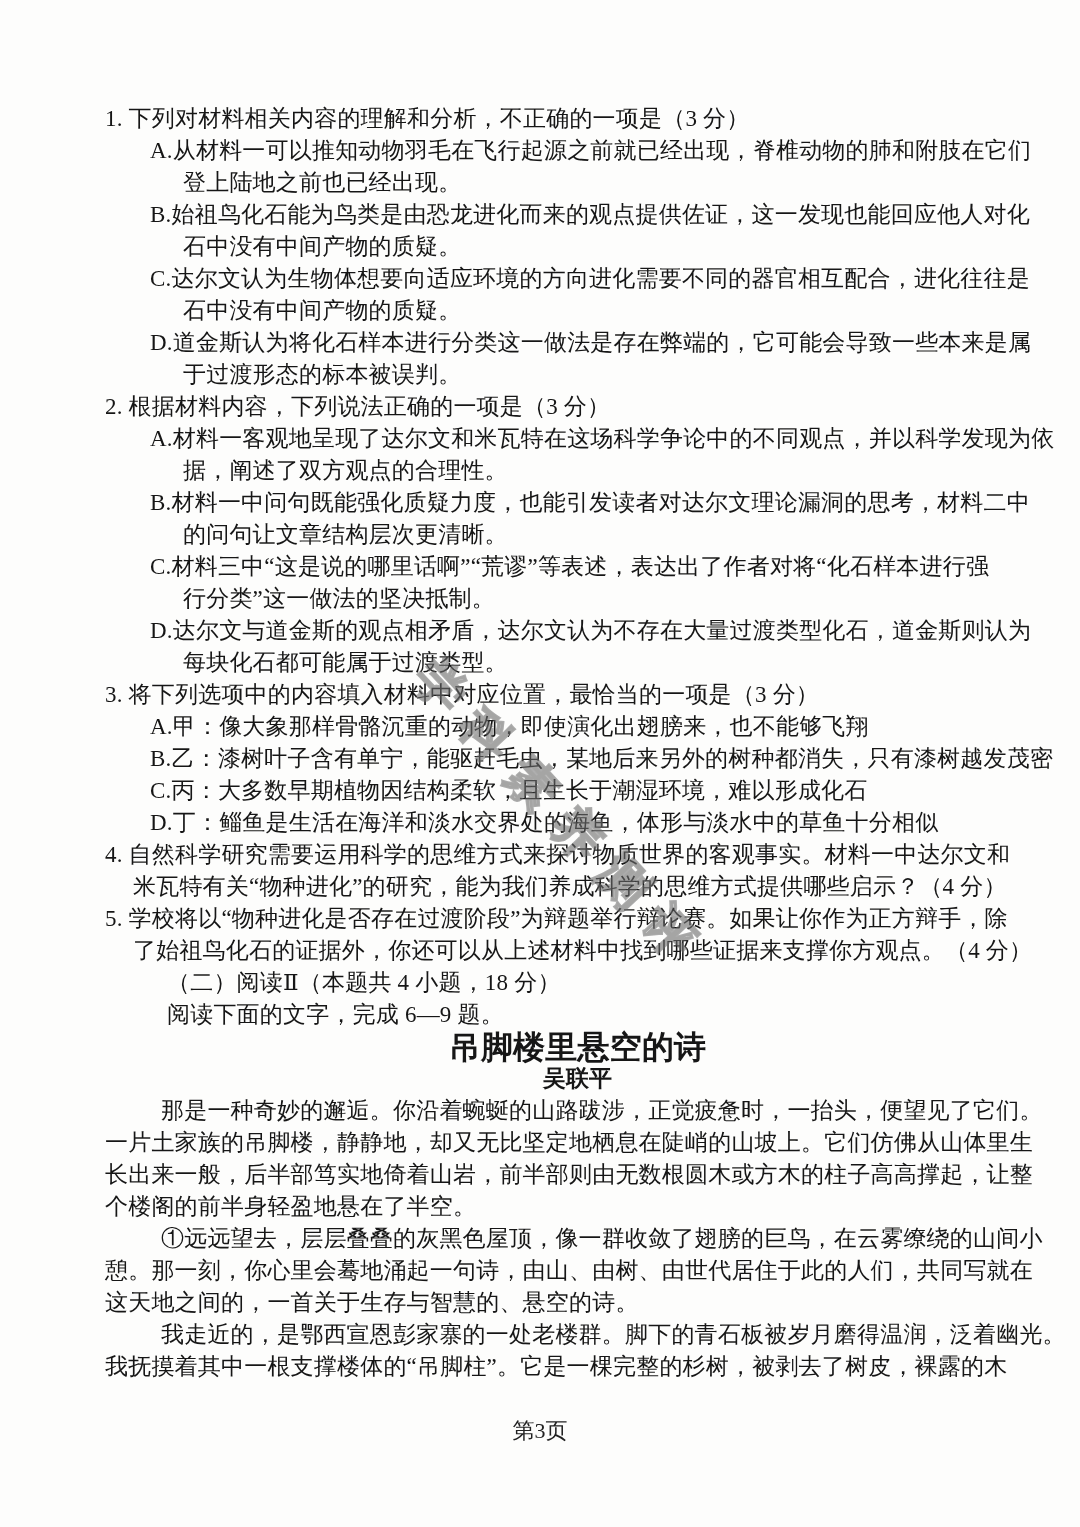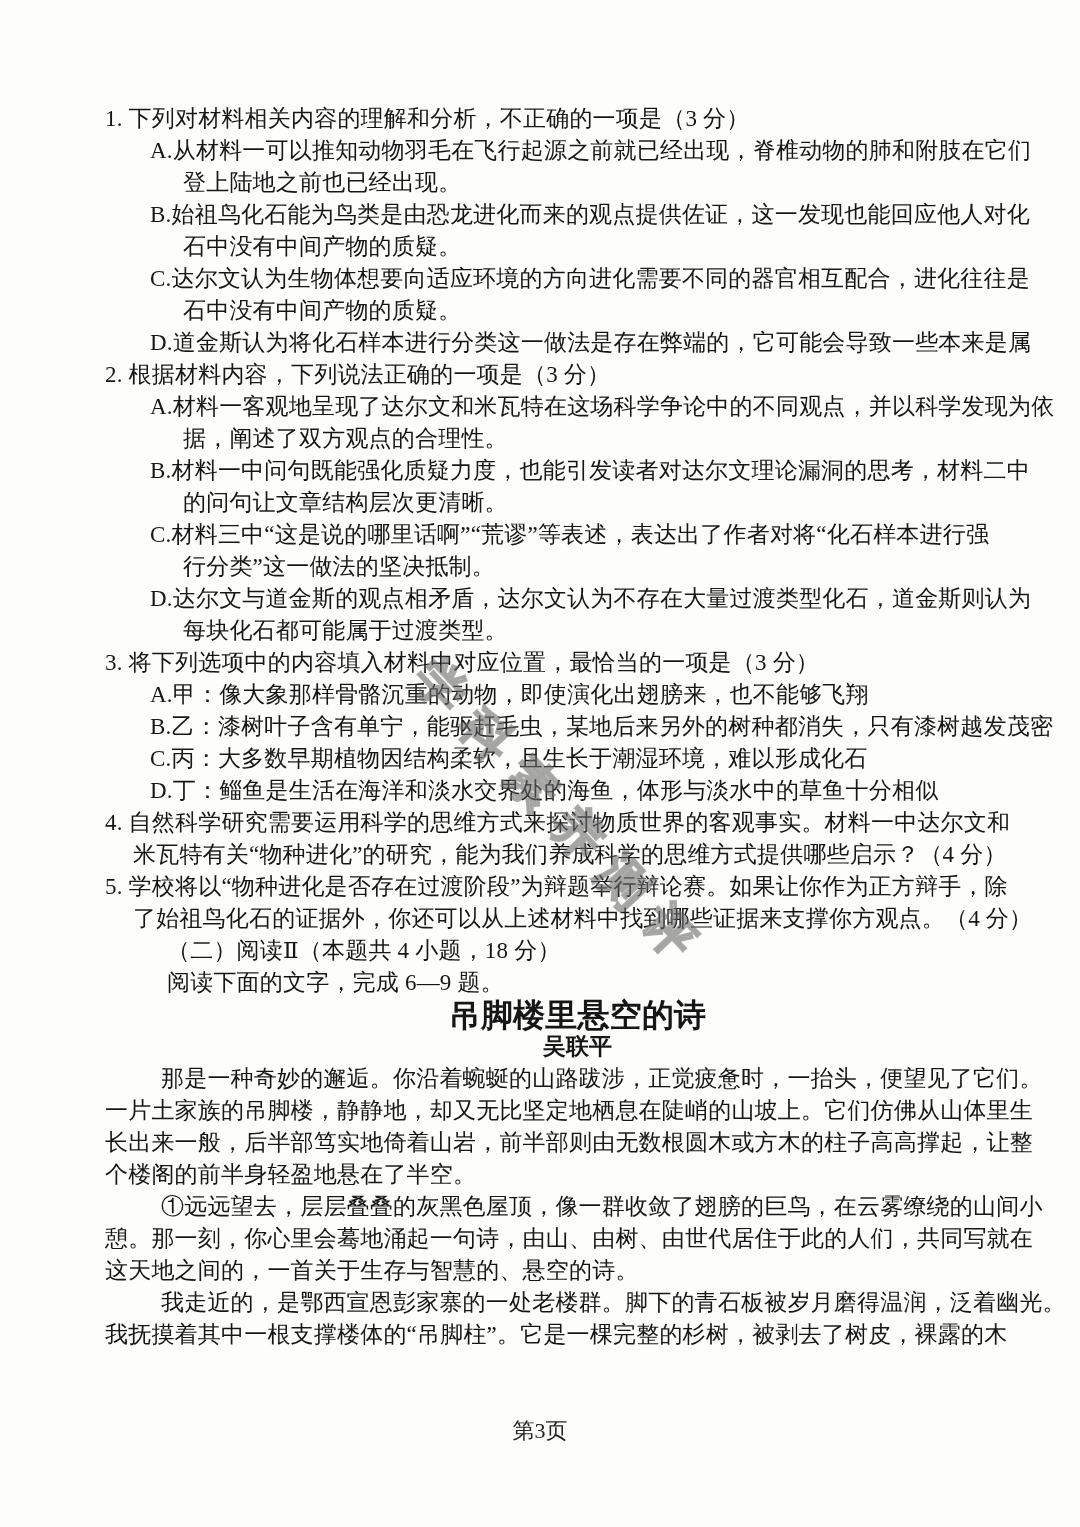--- a/index.html
+++ b/index.html
@@ -69,20 +69,21 @@
 <div class="page">
   <div class="doc">
       <div class="ln q"><span>1. 下列对材料相关内容的理解和分析，不正确的一项是（3 分）</span></div>
       <div class="ln opt"><span>A.从材料一可以推知动物羽毛在飞行起源之前就已经出现，脊椎动物的肺和附肢在它们</span></div>
       <div class="ln optwrap"><span>登上陆地之前也已经出现。</span></div>
       <div class="ln opt"><span>B.始祖鸟化石能为鸟类是由恐龙进化而来的观点提供佐证，这一发现也能回应他人对化</span></div>
       <div class="ln optwrap"><span>石中没有中间产物的质疑。</span></div>
       <div class="ln opt"><span>C.达尔文认为生物体想要向适应环境的方向进化需要不同的器官相互配合，进化往往是</span></div>
       <div class="ln optwrap"><span>石中没有中间产物的质疑。</span></div>
       <div class="ln opt"><span>D.道金斯认为将化石样本进行分类这一做法是存在弊端的，它可能会导致一些本来是属</span></div>
+      <div class="ln optwrap"><span>于过渡形态的标本被误判。</span></div>
       <div class="ln q"><span>2. 根据材料内容，下列说法正确的一项是（3 分）</span></div>
       <div class="ln opt"><span>A.材料一客观地呈现了达尔文和米瓦特在这场科学争论中的不同观点，并以科学发现为依</span></div>
       <div class="ln optwrap"><span>据，阐述了双方观点的合理性。</span></div>
       <div class="ln opt"><span>B.材料一中问句既能强化质疑力度，也能引发读者对达尔文理论漏洞的思考，材料二中</span></div>
       <div class="ln optwrap"><span>的问句让文章结构层次更清晰。</span></div>
       <div class="ln opt"><span>C.材料三中“这是说的哪里话啊”“荒谬”等表述，表达出了作者对将“化石样本进行强</span></div>
       <div class="ln optwrap"><span>行分类”这一做法的坚决抵制。</span></div>
       <div class="ln opt"><span>D.达尔文与道金斯的观点相矛盾，达尔文认为不存在大量过渡类型化石，道金斯则认为</span></div>
       <div class="ln optwrap"><span>每块化石都可能属于过渡类型。</span></div>
       <div class="ln q"><span>3. 将下列选项中的内容填入材料中对应位置，最恰当的一项是（3 分）</span></div>

